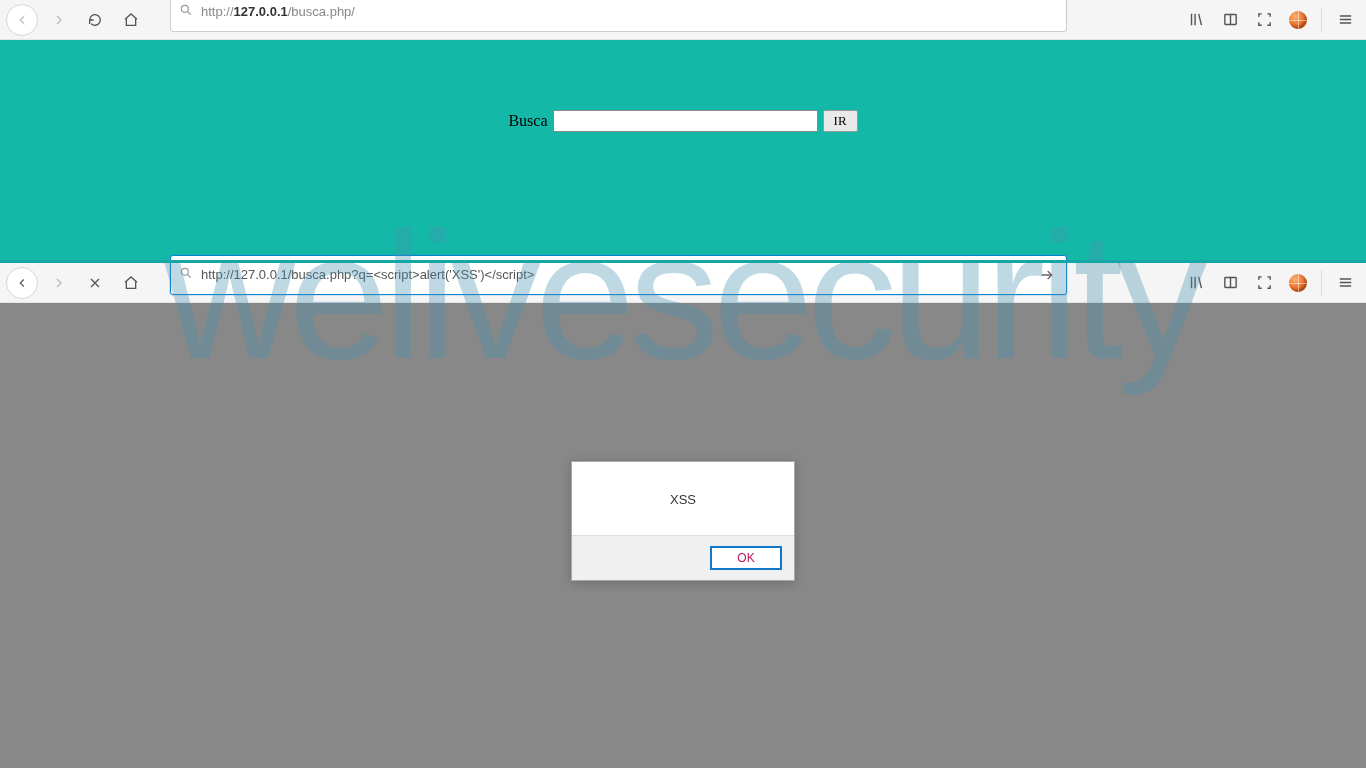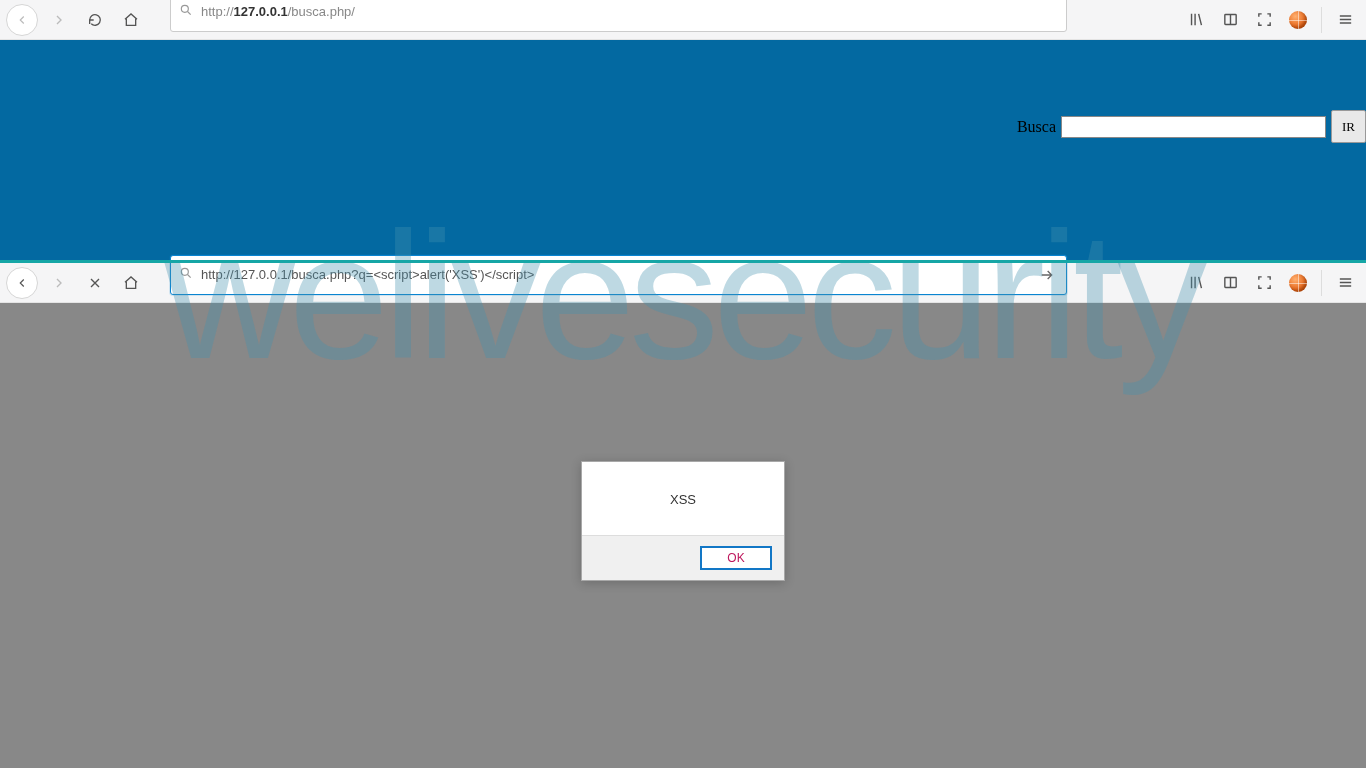--- a/index.html
+++ b/index.html
@@ -131,45 +131,45 @@
     .divider-v {
       width: 1px;
       height: 26px;
       background: #ddd;
       margin: 0 4px;
     }
 
     
     .page-top {
       height: 220px;
-      background: #0369a1;
+      background: #14b8a6;
       display: flex;
       align-items: flex-start;
-      justify-content: flex-end;
+      justify-content: center;
       padding-top: 70px;
       position: relative;
       z-index: 10;
     }
     .search-row {
       display: flex;
       align-items: center;
       gap: 5px;
       font-family: "Times New Roman", serif;
       font-size: 16px;
       color: #000;
     }
     .search-row input[type="text"] {
       width: 265px;
       height: 22px;
       border: 1px solid #888;
       padding: 0 3px;
       font-size: 13px;
     }
     .ir-btn {
-      height: 33px;
+      height: 22px;
       padding: 0 10px;
       font-family: "Times New Roman", serif;
       font-size: 13px;
       border: 1px solid #999;
       background: #e9e9e9;
       border-radius: 2px;
     }
 
     
     .sep-line {
@@ -182,21 +182,21 @@
     
     .page-bottom {
       background: #888;
       height: 505px;
       position: relative;
     }
 
     
     .alert-box {
       position: absolute;
-      width: 204px;
+      width: 224px;
       top: 158px;
       left: 50%;
       transform: translateX(-50%);
       background: #fff;
       border: 1px solid #a8a8a8;
       box-shadow: 0 2px 10px rgba(0,0,0,0.2);
       z-index: 200;
     }
     .alert-body {
       padding: 30px 16px 28px;

